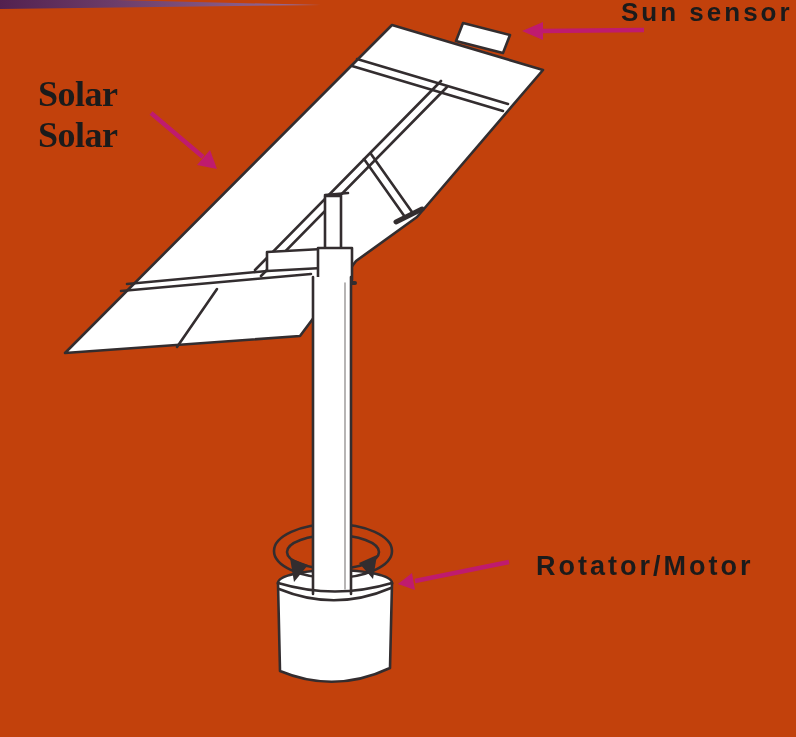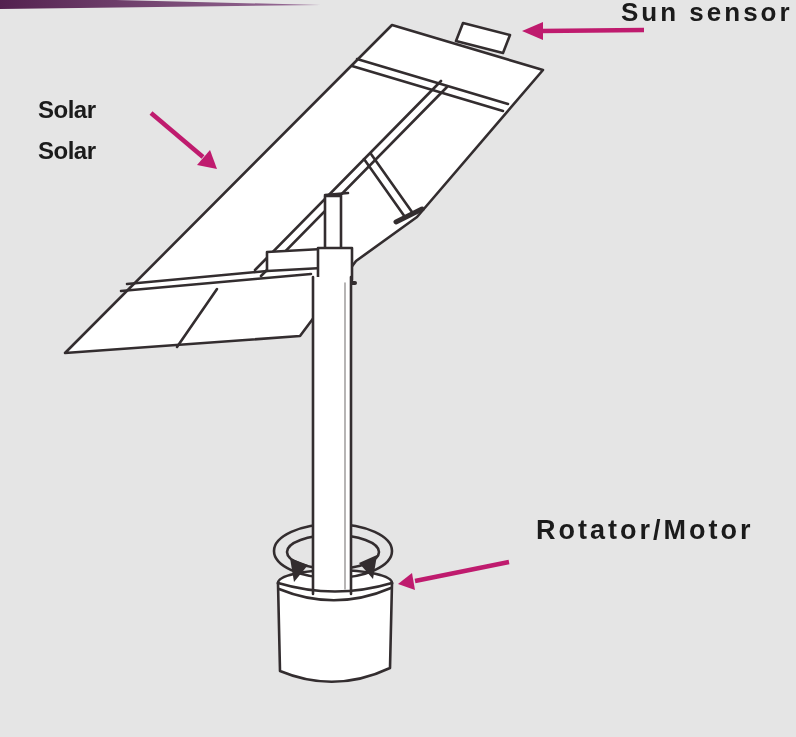--- a/index.html
+++ b/index.html
@@ -1,30 +1,30 @@
 <!DOCTYPE html>
 <html style="--text_color: #1b1b1b; --arrow_color: #bf1b6e; --line_color: #332d2f; --panel_fill: #ffffff; --banner_start: #53214f; --banner_end: #9b6f99;"><head>
 <meta charset="utf-8">
 <style>
   html,body{margin:0;padding:0;background:#ffffff;}
   #stage{
-    position:relative;width:796px;height:737px;background:#e5e5e5;overflow:hidden;
+    position:relative;width:796px;height:737px;background:#c2410c;overflow:hidden;
     font-family:"Liberation Sans", sans-serif;
   }
   #drawing{position:absolute;left:0;top:0;}
   .label{
     position:absolute;
     font-weight:bold;
     color:var(--text_color,#1b1b1b);
     white-space:nowrap;
     line-height:1.1;
   }
   .label-sun{left:621px;top:-2px;font-size:26px;letter-spacing:3px;}
-  .label-solar{left:38px;top:89px;font-size:24px;line-height:41px;letter-spacing:-0.5px;}
-  .label-rotator{left:536px;top:516px;font-size:27px;letter-spacing:3px;}
+  .label-solar{left:38px;top:74px;font-size:36px;line-height:41px;letter-spacing:-0.5px;font-family:Liberation Serif, serif;}
+  .label-rotator{left:536px;top:552px;font-size:27px;letter-spacing:3px;}
 </style>
 </head>
 <body>
 
 <div id="stage">
 
   <svg id="drawing" width="796" height="737" viewBox="0 0 796 737">
     <defs>
       <linearGradient id="bannerGrad" x1="0" y1="0" x2="1" y2="0">
         <stop offset="0" stop-color="#53214f" style="stop-color:var(--banner_start,#53214f)"></stop>

